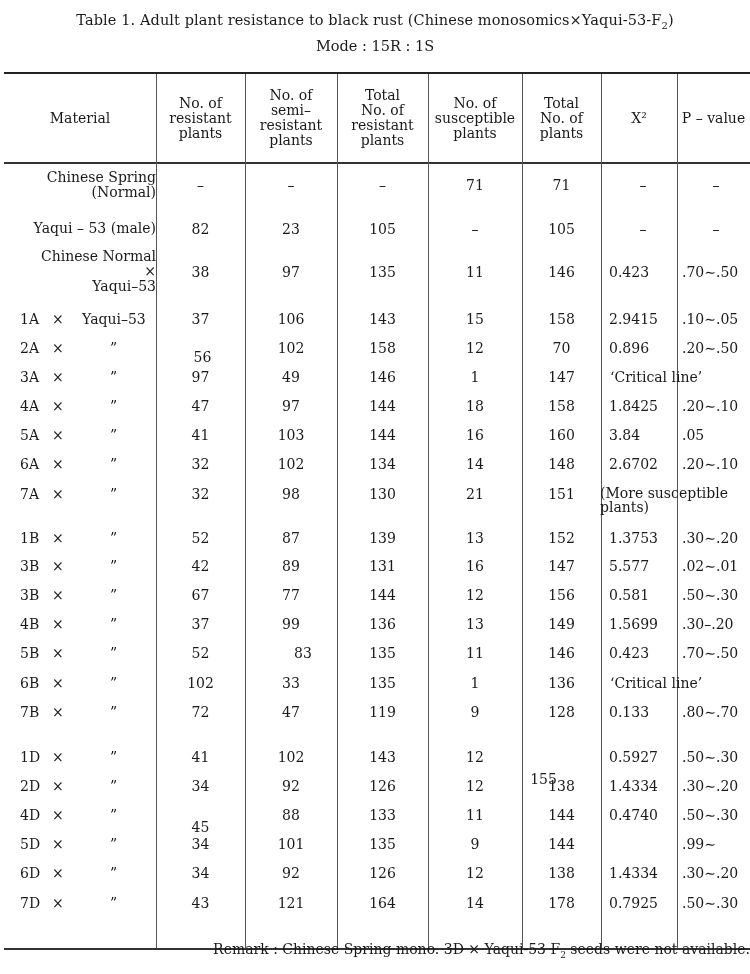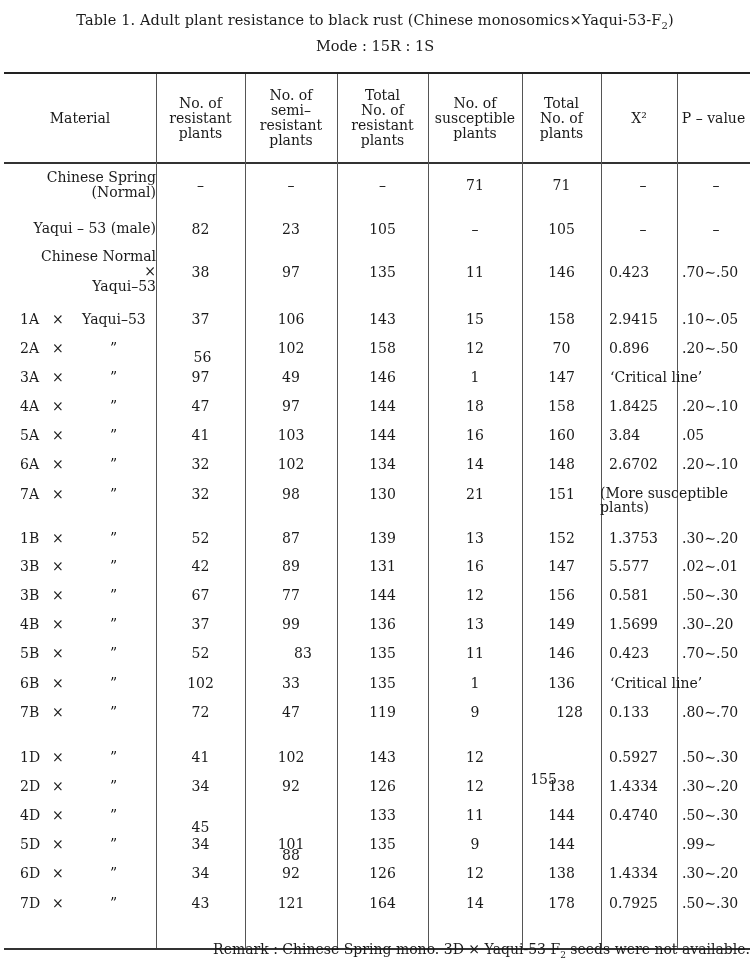--- a/index.html
+++ b/index.html
@@ -285,21 +285,21 @@
     <div class="row" style="top: 632px;">
       <div class="mat">
         <span class="code">7B</span>
         <span class="times">×</span>
         <span class="ditto">”</span>
       </div>
       <div class="cell" style="left: 152px; width: 89px;">72</div>
       <div class="cell" style="left: 241px; width: 92px;">47</div>
       <div class="cell" style="left: 333px; width: 91px;">119</div>
       <div class="cell" style="left: 424px; width: 94px;">9</div>
-      <div class="cell" style="left: 518px; width: 79px; padding-left: 8px;">128</div>
+      <div class="cell" style="left: 518px; width: 79px;">128</div>
       <div class="cell" style="left: 605px; text-align: left; width: 68px;">0.133</div>
       <div class="cell" style="left: 678px; text-align: left; width: 68px;">.80∼.70</div>
     </div>
     <div class="row" style="top: 677px;">
       <div class="mat">
         <span class="code">1D</span>
         <span class="times">×</span>
         <span class="ditto">”</span>
       </div>
       <div class="cell" style="left: 152px; width: 89px;">41</div>
@@ -324,21 +324,21 @@
       <div class="cell" style="left: 605px; text-align: left; width: 68px;">1.4334</div>
       <div class="cell" style="left: 678px; text-align: left; width: 68px;">.30∼.20</div>
     </div>
     <div class="row" style="top: 735px;">
       <div class="mat">
         <span class="code">4D</span>
         <span class="times">×</span>
         <span class="ditto">”</span>
       </div>
       <div class="cell" style="left: 152px; width: 89px; margin-top: 12px;">45</div>
-      <div class="cell" style="left: 241px; width: 92px; margin-top: 40px;">88</div>
+      <div class="cell" style="left: 241px; width: 92px;">88</div>
       <div class="cell" style="left: 333px; width: 91px;">133</div>
       <div class="cell" style="left: 424px; width: 94px;">11</div>
       <div class="cell" style="left: 518px; width: 79px;">144</div>
       <div class="cell" style="left: 605px; text-align: left; width: 68px;">0.4740</div>
       <div class="cell" style="left: 678px; text-align: left; width: 68px;">.50∼.30</div>
     </div>
     <div class="row" style="top: 764px;">
       <div class="mat">
         <span class="code">5D</span>
         <span class="times">×</span>

